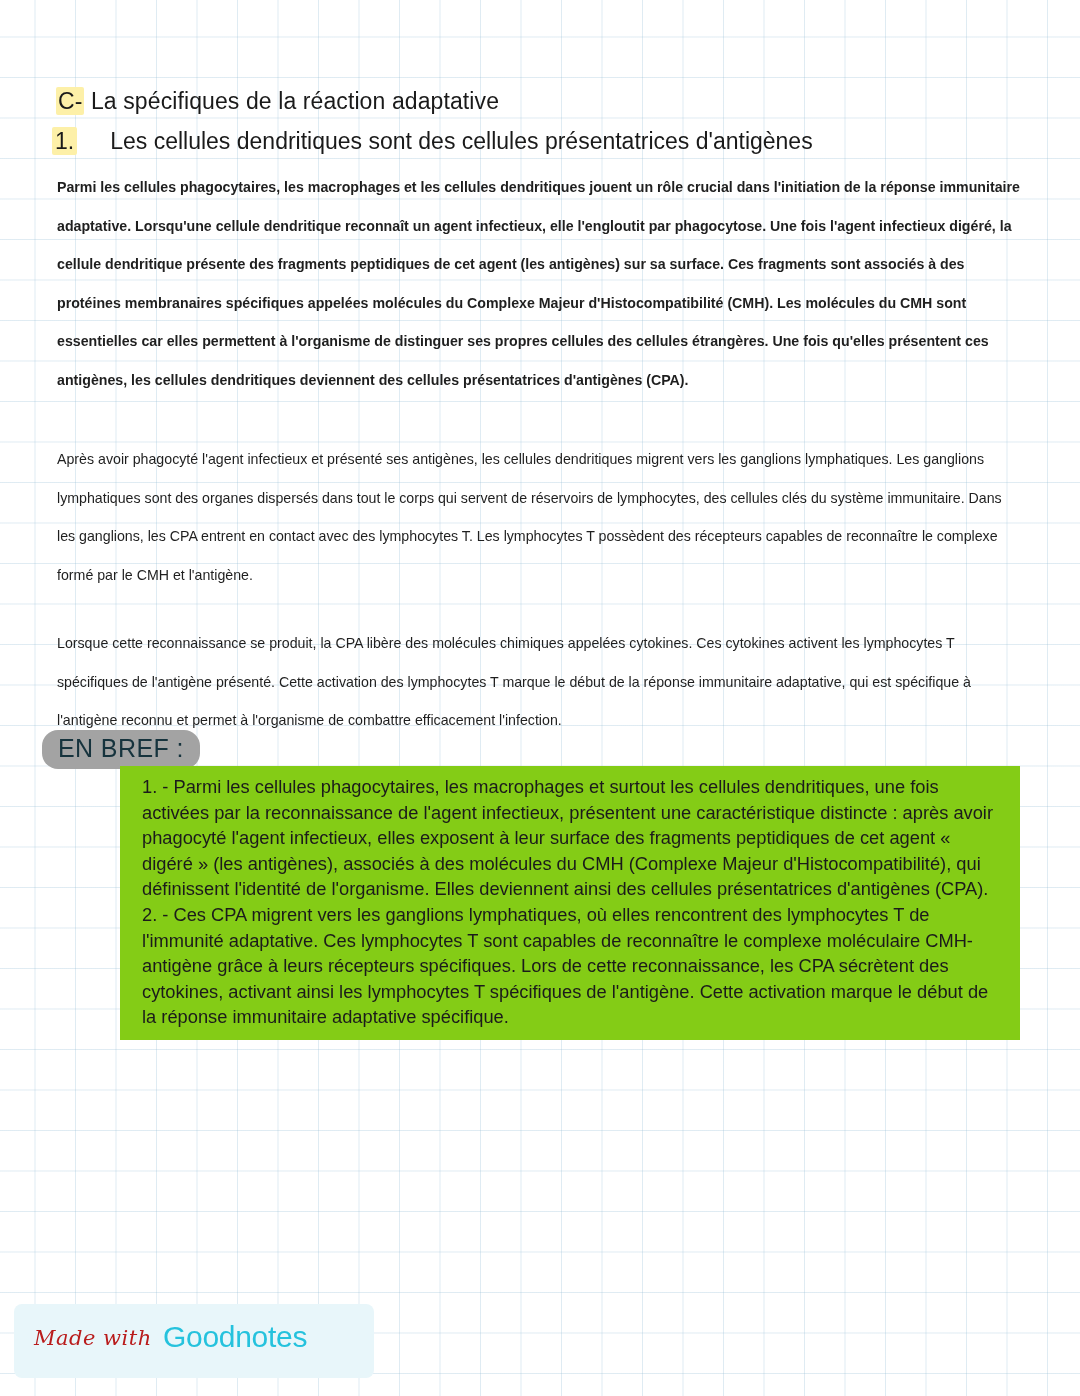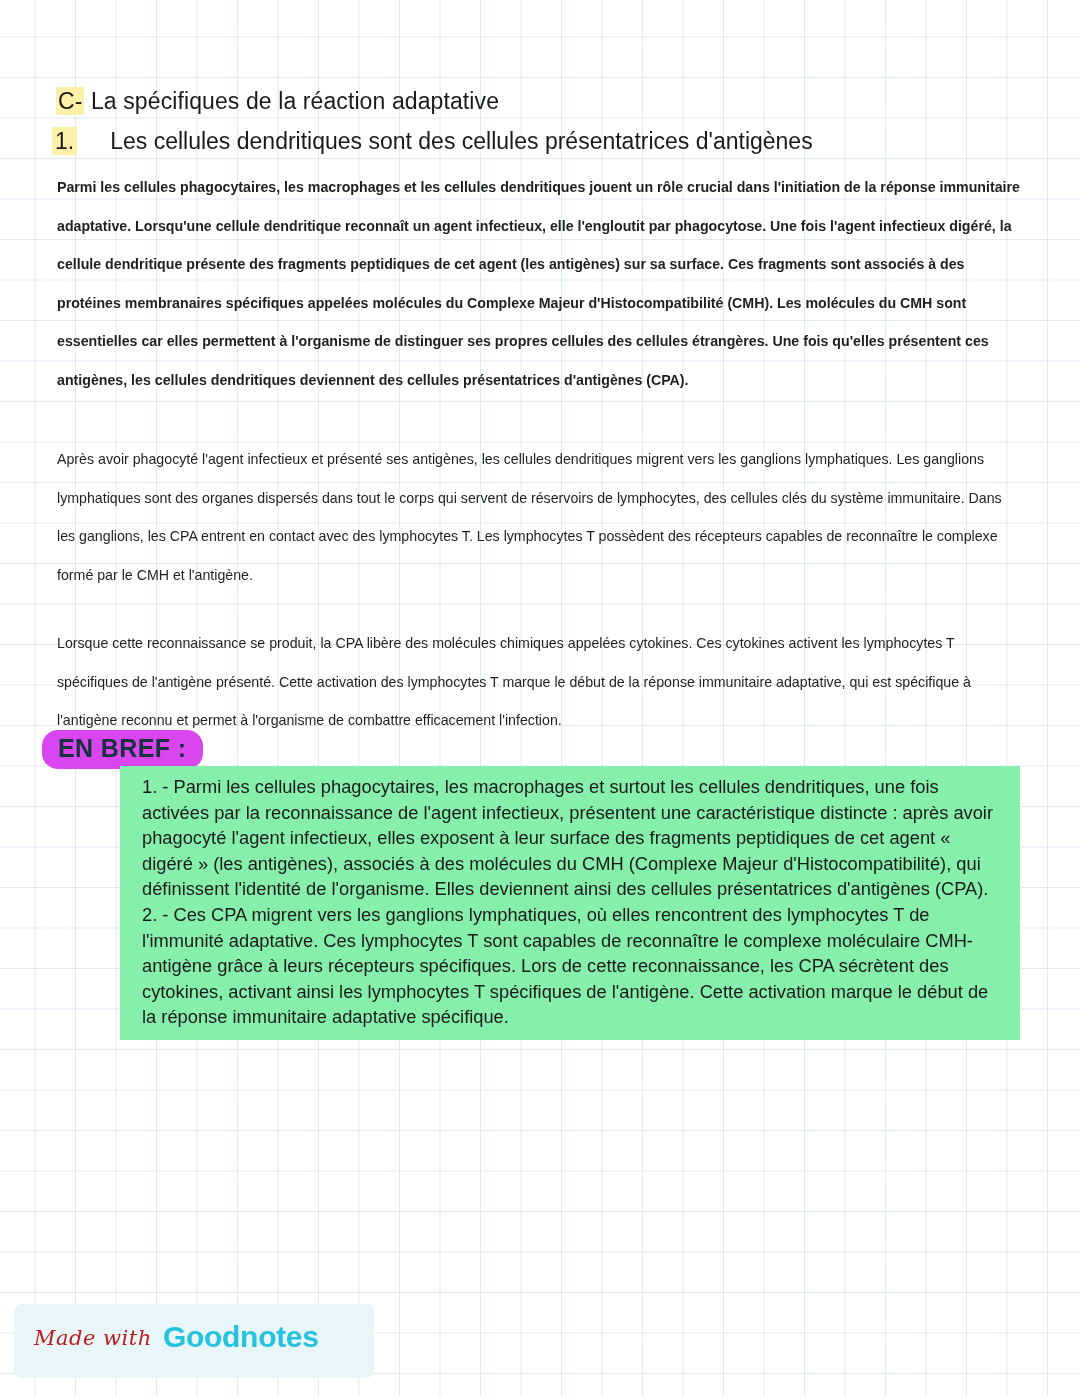--- a/index.html
+++ b/index.html
@@ -87,36 +87,36 @@
     text-align: left;
   }
   #para1 { top: 168px; font-weight: bold; }
   #para2 { top: 440px; }
   #para3 { top: 624px; }
 
   .enbref-badge {
     position: absolute;
     left: 42px;
     top: 730px;
-    background: #d946ef;
+    background: #a3a3a3;
     color: #16333d;
     font-size: 25px;
-    font-weight: bold;
+    font-weight: normal;
     padding: 4px 16px 6px 16px;
     border-radius: 16px;
     letter-spacing: 0.4px;
   }
 
   .summary-box {
     position: absolute;
     left: 120px;
     top: 766px;
     width: 900px;
     padding: 8px 14px 10px 22px;
-    background: #86efac;
+    background: #84cc16;
     box-sizing: border-box;
   }
   .summary-box p {
     margin: 0;
     font-size: 18.3px;
     line-height: 25.6px;
     color: #1b1b1b;
   }
 
   .goodnotes {
@@ -136,21 +136,21 @@
     font-style: italic;
     font-size: 21px;
     color: #b91c1c;
     letter-spacing: 0.5px;
   }
   .gn-logo {
     position: absolute;
     left: 163px;
     top: 1320px;
     font-size: 30px;
-    font-weight: bold;
+    font-weight: normal;
     color: #25c2dd;
     letter-spacing: -0.3px;
   }
 </style>
 </head>
 <body>
 
 <div id="page"></div>
 
 <div id="content">

